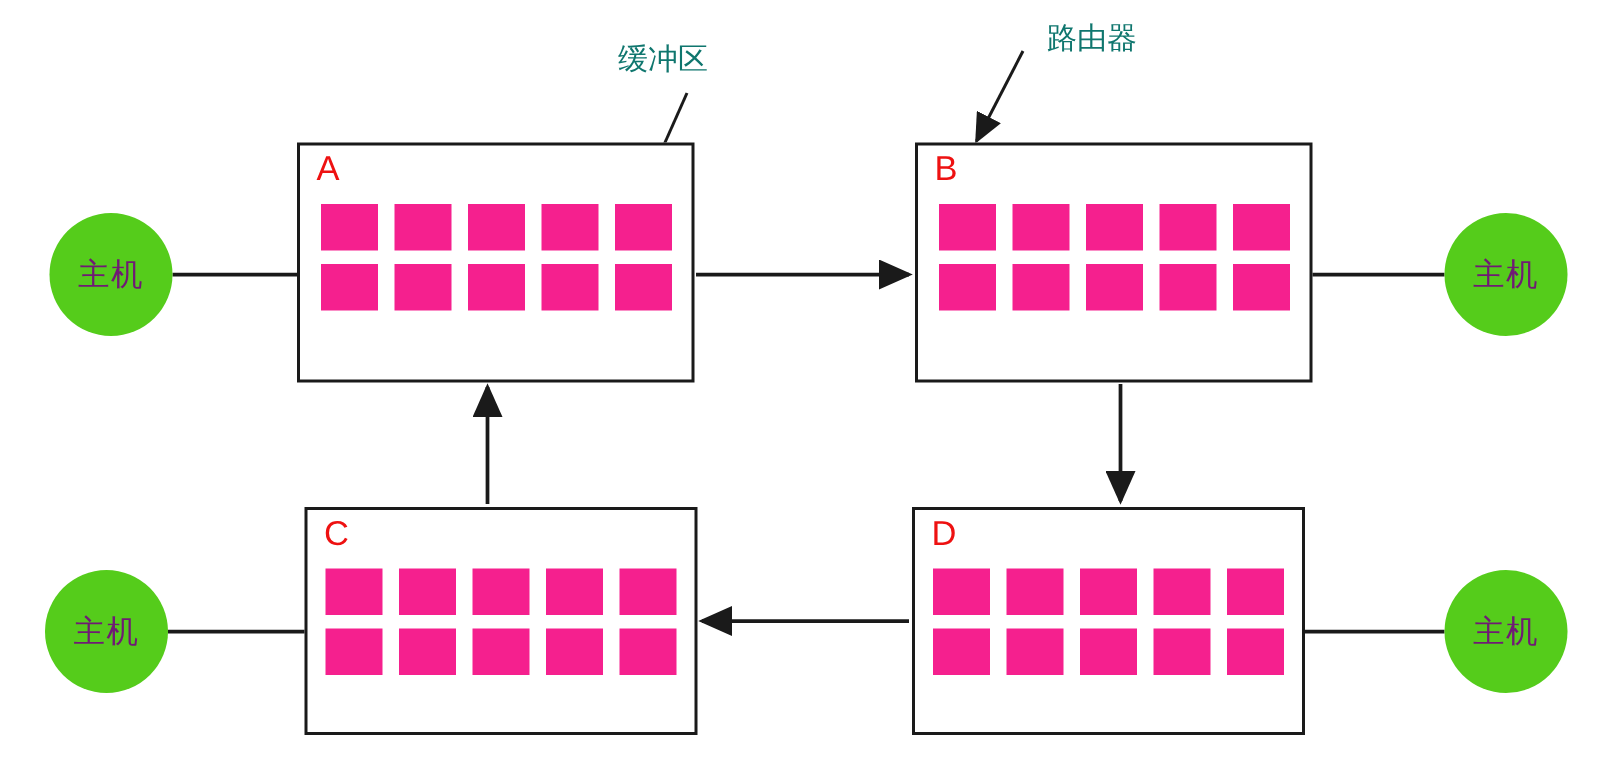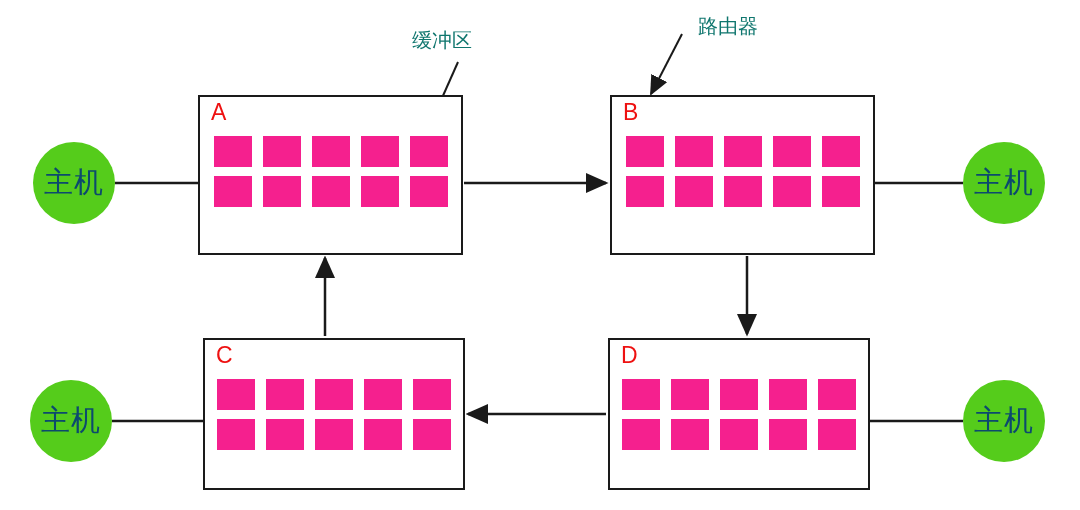--- a/index.html
+++ b/index.html
@@ -68,22 +68,22 @@
   
   .host {
     position: absolute;
     width: 82px;
     height: 82px;
     border-radius: 50%;
     background: #55cc1b;
     display: flex;
     align-items: center;
     justify-content: center;
-    color: #0c4a6e;
-    font-size: 29px;
+    color: #701a75;
+    font-size: 21px;
     letter-spacing: 1px;
     font-family: Liberation Sans, sans-serif;
     user-select: none;
   }
 
   
   .annotation {
     position: absolute;
     color: #0f766e;
     font-size: 20px;

